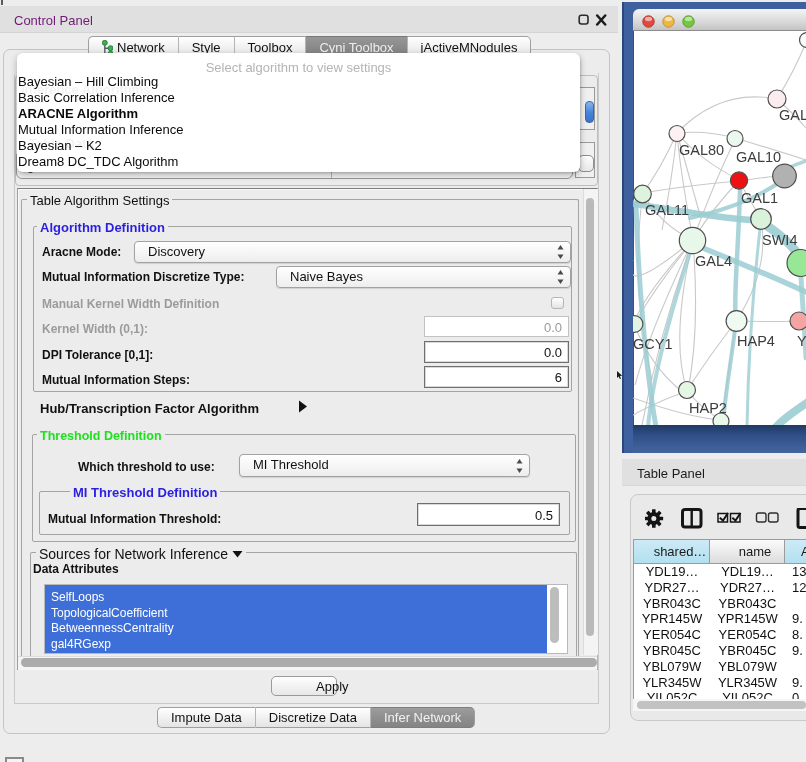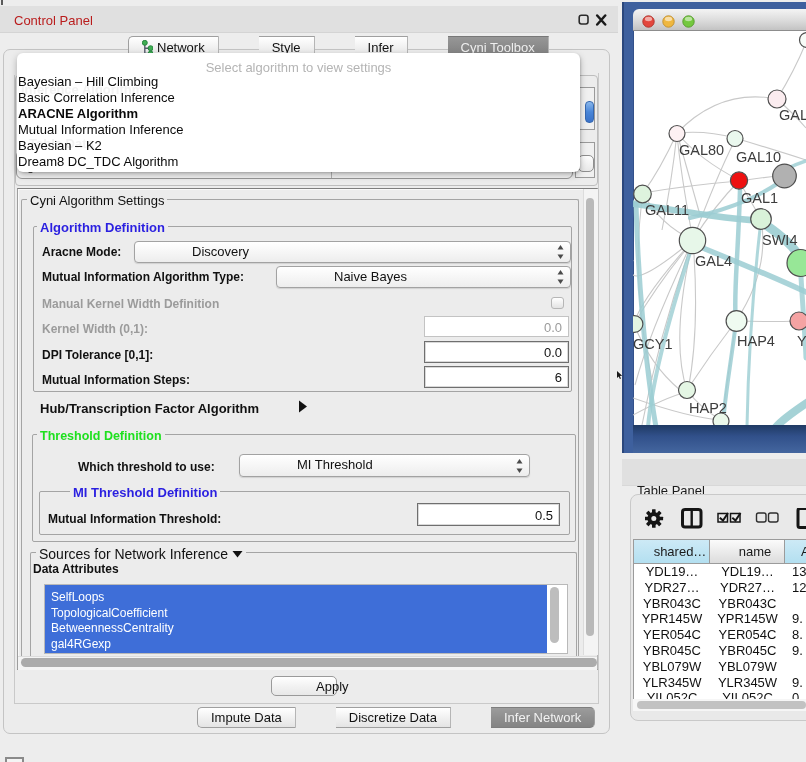--- a/index.html
+++ b/index.html
@@ -7,98 +7,99 @@
        font-family:"Liberation Sans",sans-serif;position:relative;}
   .abs{position:absolute;}
   
   .grp{position:absolute;border:1px solid #a4a4a4;border-radius:2px;}
   .grp>span{position:absolute;top:-6px;background:#ececec;padding:0 3px;font-size:13px;line-height:14px;white-space:nowrap;}
   .lbl{position:absolute;font-size:12px;font-weight:bold;color:#111;white-space:nowrap;}
   .dis{color:#9b9b9b;}
   .combo{position:absolute;border:1px solid #a2a2a2;border-radius:4px;
      background:linear-gradient(#ffffff,#f7f7f7 45%,#ededed);box-shadow:0 1px 1px rgba(0,0,0,0.12);
      font-size:13px;color:#111;}
-  .combo .ct{position:absolute;left:13px;top:2px;line-height:16px;white-space:nowrap;margin-left:44px;}
+  .combo .ct{position:absolute;left:13px;top:2px;line-height:16px;white-space:nowrap;}
   .combo .ar{position:absolute;right:6px;top:50%;width:7px;height:14px;margin-top:-7px;}
   .tf{position:absolute;background:#fff;font-size:13px;color:#111;text-align:right;}
   .tfe{border:1px solid #6f6f6f;box-shadow:0 0 0 1px #d9d9d9 inset;}
   .tfd{border:1px solid #c3c3c3;color:#9b9b9b;}
   .tf span{position:absolute;right:6px;top:3px;line-height:15px;}
   
   .tabbar{position:absolute;height:22px;display:flex;}
   .tab{height:22px;line-height:22px;font-size:13px;color:#111;background:linear-gradient(#ffffff,#f1f1f1 50%,#e4e4e4);
        border-top:1px solid #9f9f9f;border-bottom:1px solid #9f9f9f;border-right:1px solid #b5b5b5;
-       padding:0 13px;box-sizing:border-box;white-space:nowrap;margin-left:40px;}
+       padding:0 13px;box-sizing:border-box;white-space:nowrap;}
   .tab.first{border-left:1px solid #9f9f9f;border-radius:5px 0 0 5px;}
   .tab.last{border-right:1px solid #9f9f9f;border-radius:0 5px 5px 0;}
   .tab.sel{background:linear-gradient(#979797,#8a8a8a 50%,#818181);color:#efefef;border-top-color:#787878;border-bottom-color:#787878;}
   .tab.sel2{background:linear-gradient(#9c9c9c,#8f8f8f 50%,#848484);color:#f2f2f2;border-top-color:#7e7e7e;border-bottom-color:#7e7e7e;}
   .bb .tab{height:21px;line-height:20px;}
 </style>
 </head>
 <body>
 
 <div class="abs" style="left:1px;top:0;width:2px;height:5px;background:#5a5a5a;"></div>
 
 <div class="abs" style="left:0;top:5px;width:618px;height:28px;background:#e0e0e0;border-top:1px solid #ededed;border-bottom:1px solid #d4d4d4;box-sizing:border-box;"></div>
-<div class="abs" style="left:14px;top:13px;font-size:13px;color:#b91c1c;">Control Panel</div>
+<div class="abs" style="left:14px;top:13px;font-size:13px;color:#701a75;">Control Panel</div>
 
 <svg class="abs" style="left:578px;top:14px;" width="30" height="12" viewBox="0 0 30 12">
   <rect x="1.2" y="1.2" width="8.8" height="8.8" rx="2.2" fill="none" stroke="#2b2b2b" stroke-width="1.6"></rect>
   <path d="M19.2 1.5 L27.2 10.5 M27.2 1.5 L19.2 10.5" stroke="#1a1a1a" stroke-width="2.5" stroke-linecap="round"></path>
 </svg>
 
 <div class="abs" style="left:3px;top:49px;width:607px;height:685px;border:1px solid #c4c4c4;border-radius:7px;background:#ececec;box-sizing:border-box;"></div>
 
 <div class="abs" style="left:14px;top:75px;width:1px;height:628px;background:#c9c9c9;"></div>
 <div class="abs" style="left:598px;top:73px;width:1px;height:630px;background:#c9c9c9;"></div>
 <div class="abs" style="left:14px;top:703px;width:585px;height:1px;background:#c9c9c9;"></div>
 
 <div class="tabbar" style="left:88px;top:36px;">
   <div class="tab first"><svg width="11" height="15" viewBox="0 0 11 15" style="vertical-align:-3px;margin-right:4px;">
         <path d="M2.8 3 L2.8 13.5 L8.6 13.5 M2.8 8.2 L8.6 8.2" fill="none" stroke="#555c6b" stroke-width="1.4"></path>
         <circle cx="2.8" cy="2.8" r="2.5" fill="#3fae52" stroke="#20813a" stroke-width="0.9"></circle>
         <circle cx="8.6" cy="8.2" r="2.5" fill="#3fae52" stroke="#20813a" stroke-width="0.9"></circle>
         <circle cx="8.6" cy="13.6" r="2.5" fill="#3fae52" stroke="#20813a" stroke-width="0.9"></circle>
       </svg>Network</div>
   <div class="tab">Style</div>
-  <div class="tab">Infer</div>
+  <div class="tab">Toolbox</div>
   <div class="tab sel">Cyni Toolbox</div>
+  <div class="tab last">jActiveMNodules</div>
 </div>
 
 <div class="abs" style="left:15px;top:75px;width:583px;height:111px;border:1px solid #bdbdbd;border-radius:4px;box-sizing:border-box;"></div>
 <div class="abs" style="left:575px;top:87px;width:20px;height:43px;border:1px solid #9a9a9a;background:#f0f0f0;box-sizing:border-box;"></div>
 <div class="abs" style="left:585px;top:101px;width:9px;height:22px;border-radius:4px;background:linear-gradient(#8ab8ec,#4a86d8 50%,#3a72c8);border:1px solid #3668b0;box-sizing:border-box;"></div>
 <div class="abs" style="left:575px;top:142px;width:20px;height:36px;border:1px solid #9a9a9a;background:#f0f0f0;box-sizing:border-box;"></div>
 <div class="abs" style="left:578px;top:155px;width:16px;height:17px;border:1px solid #8e8e8e;border-radius:5px;background:linear-gradient(#fdfdfd,#e8e8e8);box-sizing:border-box;"></div>
 
 <div class="abs" style="left:16px;top:150px;width:557px;height:29px;border:1px solid #989898;border-radius:6px;background:#f5f5f5;box-sizing:border-box;"></div>
 <div class="abs" style="left:331px;top:151px;width:1px;height:27px;background:#b5b5b5;"></div>
 <div class="abs" style="left:27px;top:158px;font-size:13px;color:#222;">g</div>
 
 <div class="abs" style="left:17px;top:188px;width:581px;height:482px;border-top:1px solid #7e7e7e;border-left:1px solid #9e9e9e;border-right:1px solid #b5b5b5;border-bottom:1px solid #8f8f8f;box-sizing:border-box;background:#ececec;box-shadow:inset 1px 1px 0 #fafafa;"></div>
 
 <div class="grp" style="left:21px;top:199px;width:556px;height:470px;border-bottom:none;">
-  <span style="left:5px;font-weight:normal;color:#111;">Cyni Algorithm Settings</span>
+  <span style="left:5px;font-weight:normal;color:#111;">Table Algorithm Settings</span>
 </div>
 
 <div class="grp" style="left:33px;top:226px;width:537px;height:164px;">
   <span style="left:3px;color:#2a1fe0;font-weight:bold;font-size:13px;">Algorithm Definition</span>
 </div>
 
 <div class="lbl" style="left:42px;top:245px;">Aracne Mode:</div>
 <div class="combo" style="left:134px;top:241px;width:435px;height:20px;">
   <span class="ct">Discovery</span>
   <svg class="ar" viewBox="0 0 7 14">
       <path d="M3.5 0 L6.5 4.5 L0.5 4.5 Z" fill="#4a4a4a"></path>
       <path d="M3.5 14 L6.5 9.5 L0.5 9.5 Z" fill="#4a4a4a"></path>
     </svg>
 </div>
 
-<div class="lbl" style="left:42px;top:270px;">Mutual Information Algorithm Type:</div>
+<div class="lbl" style="left:42px;top:270px;">Mutual Information Discretize Type:</div>
 <div class="combo" style="left:276px;top:266px;width:293px;height:20px;">
   <span class="ct">Naive Bayes</span>
   <svg class="ar" viewBox="0 0 7 14">
       <path d="M3.5 0 L6.5 4.5 L0.5 4.5 Z" fill="#4a4a4a"></path>
       <path d="M3.5 14 L6.5 9.5 L0.5 9.5 Z" fill="#4a4a4a"></path>
     </svg>
 </div>
 
 <div class="lbl dis" style="left:42px;top:297px;">Manual Kernel Width Definition</div>
 <div class="abs" style="left:551px;top:297px;width:13px;height:12px;border:1px solid #b6b6b6;border-radius:3px;background:linear-gradient(#ffffff,#e3e3e3);box-sizing:border-box;"></div>
@@ -284,21 +285,21 @@
     <text x="762" y="245">SWI4</text>
     <text x="695" y="266">GAL4</text>
     <text x="633" y="349">GCY1</text>
     <text x="737" y="346">HAP4</text>
     <text x="797" y="346">Y</text>
     <text x="689" y="413">HAP2</text>
   </g>
 </svg>
 
 <div class="abs" style="left:622px;top:458px;width:184px;height:28px;background:#e0e0e0;border-top:1px solid #ededed;border-bottom:1px solid #d8d8d8;box-sizing:border-box;"></div>
-<div class="abs" style="left:637px;top:466px;font-size:13px;color:#1c1c1c;margin-top:17px;">Table Panel</div>
+<div class="abs" style="left:637px;top:466px;font-size:13px;color:#1c1c1c;">Table Panel</div>
 
 <div class="abs" style="left:630px;top:494px;width:192px;height:227px;border:1px solid #c9c9c9;border-radius:8px;background:#e9e9e9;box-sizing:border-box;"></div>
 
 <svg class="abs" style="left:645px;top:508px;" width="161" height="22" viewBox="0 0 161 22">
 
   <g fill="#151515">
     <g transform="translate(8.8,10.5)">
       <circle r="6.4"></circle>
       <g>
         <rect x="-1.8" y="-9.3" width="3.6" height="4" rx="0.5"></rect>

